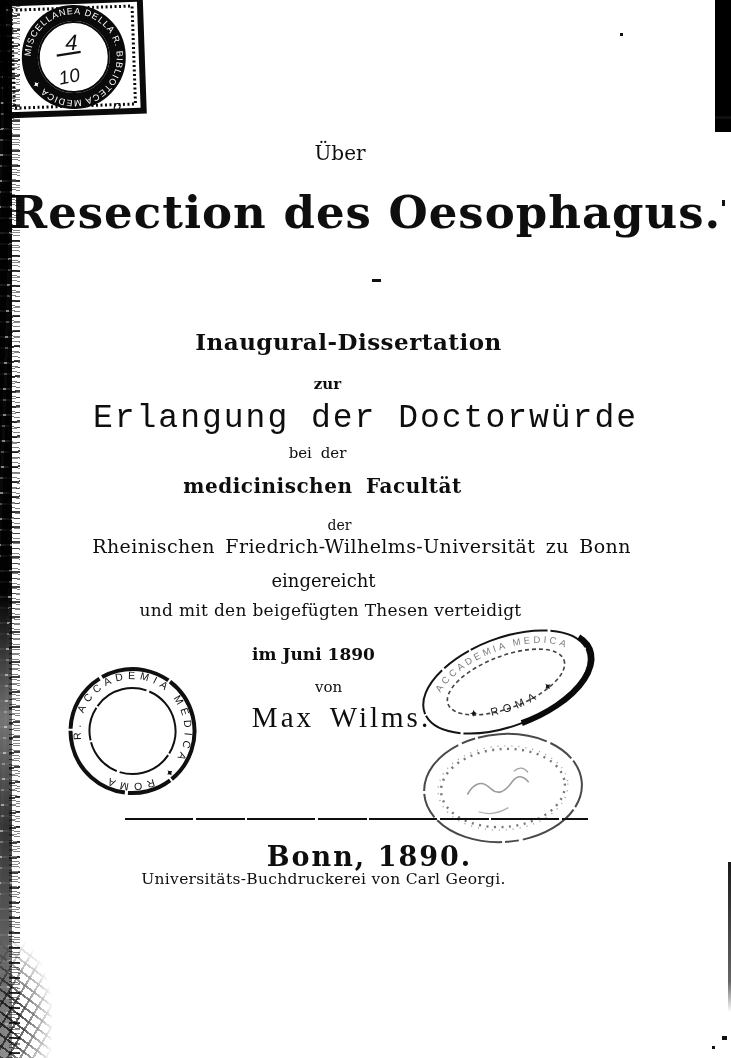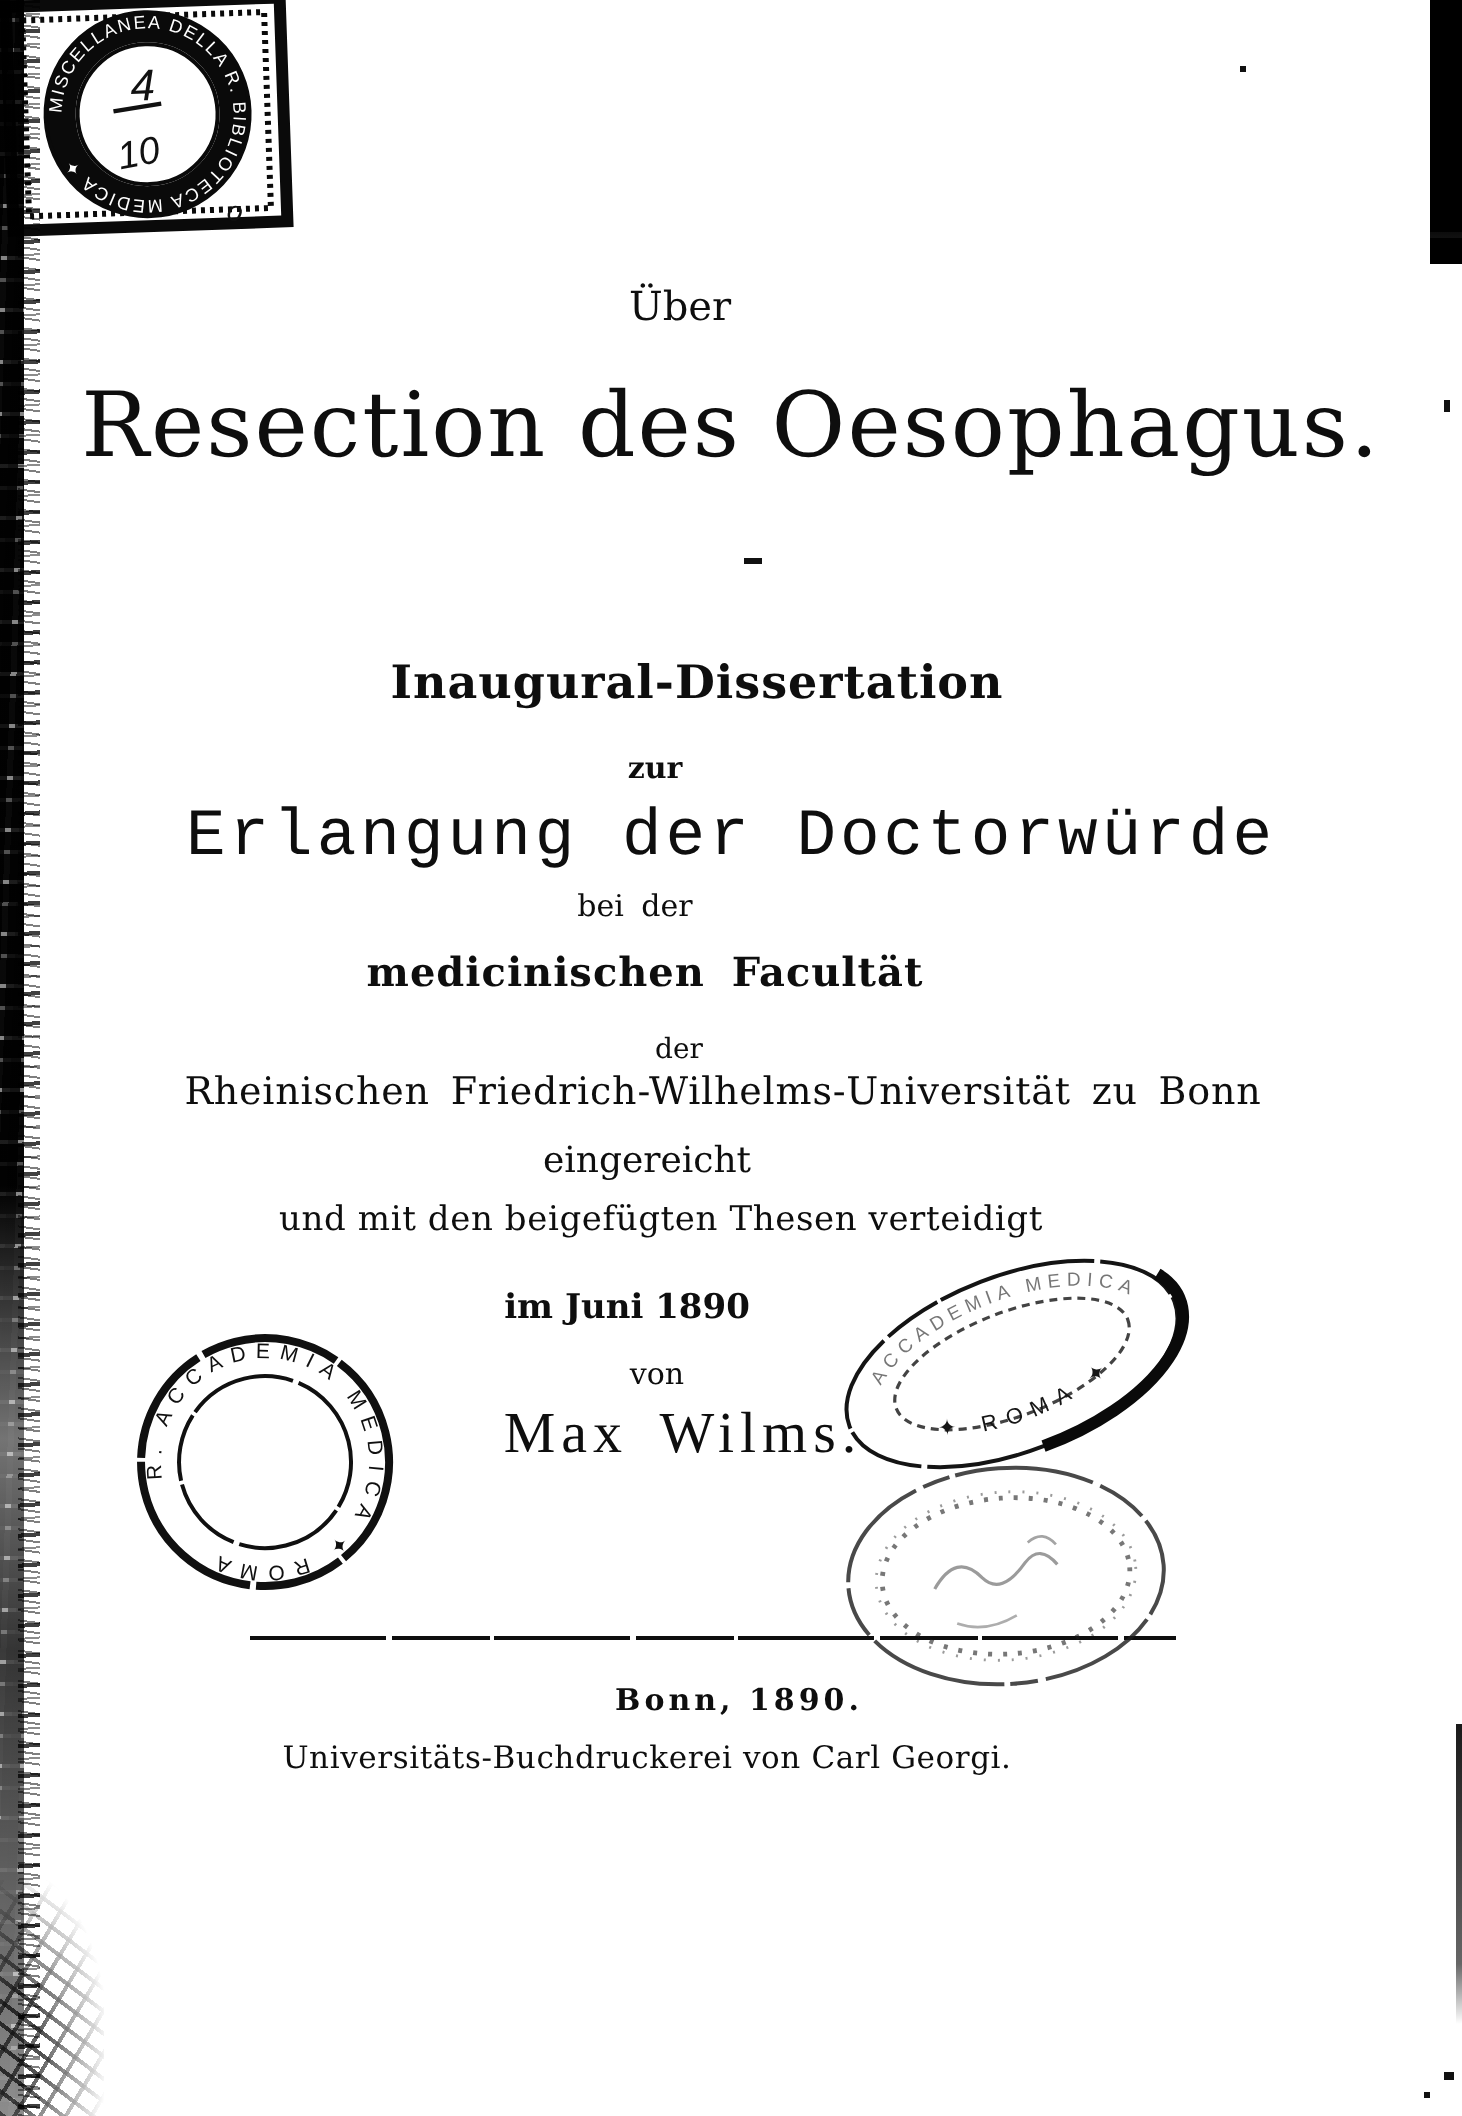--- a/index.html
+++ b/index.html
@@ -4,34 +4,34 @@
 <style>
   html,body{margin:0;padding:0;background:#777;}
   .page{
     position:relative;width:731px;height:1058px;background:#ffffff;
     overflow:hidden;color:#0e0e0e;
     font-family:"DejaVu Serif","Liberation Serif",serif;
   }
   
   .line{position:absolute;left:0;right:0;text-align:center;white-space:nowrap;}
   .l-ueber       {top:141px;right:75px;font-size:20px;padding-left:24px;}
-  .l-title       {top:186px;right:0;   font-size:45px;font-weight:normal;letter-spacing:1px;}
+  .l-title       {top:186px;right:0;   font-size:45px;font-weight:bold;letter-spacing:1px;}
   .l-inaugural   {top:328px;right:34px;font-size:23px;font-weight:bold;letter-spacing:.5px;}
   .l-zur         {top:375px;right:76px;font-size:15px;font-weight:bold;}
   .l-erlangung   {top:400px;right:0;   font-size:33px;letter-spacing:2px;font-family:Liberation Mono, monospace;}
   .l-beider      {top:444px;right:96px;font-size:15px;word-spacing:4px;}
   .l-facultaet   {top:474px;right:86px;font-size:20px;font-weight:bold;letter-spacing:.5px;word-spacing:6px;}
   .l-der         {top:517px;right:52px;font-size:14px;}
   .l-universitaet{top:535px;right:8px; font-size:19px;letter-spacing:.4px;word-spacing:4px;}
   .l-eingereicht {top:570px;right:84px;font-size:18px;}
   .l-thesen      {top:600px;right:70px;font-size:17px;letter-spacing:.3px;}
   .l-datum       {top:644px;right:104px;font-size:17px;font-weight:bold;}
   .l-von         {top:678px;right:74px;font-size:15px;}
   .l-author      {top:701px;right:48px;font-size:29px;letter-spacing:3px;word-spacing:6px;font-family:Liberation Serif, serif;}
-  .l-bonn        {top:841px;right:36px;font-size:15px;font-weight:bold;letter-spacing:2px;padding-left:44px;}
+  .l-bonn        {top:841px;right:36px;font-size:27px;font-weight:bold;letter-spacing:2px;padding-left:44px;}
   .l-printer     {top:870px;right:84px;font-size:15.5px;letter-spacing:.3px;}
 
   
   .rule{
     position:absolute;top:818px;left:125px;width:463px;height:2px;
     background:repeating-linear-gradient(90deg,#0e0e0e 0 68px,transparent 68px 71px,#0e0e0e 71px 120px,transparent 120px 122px);
   }
   .ink-dash{position:absolute;top:279px;left:372px;width:9px;height:3px;background:#111;}
 
   

